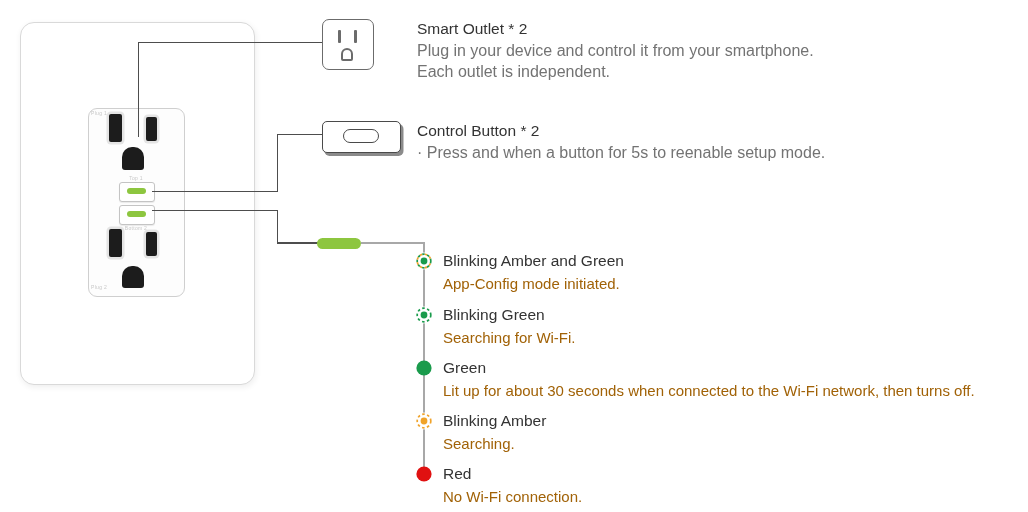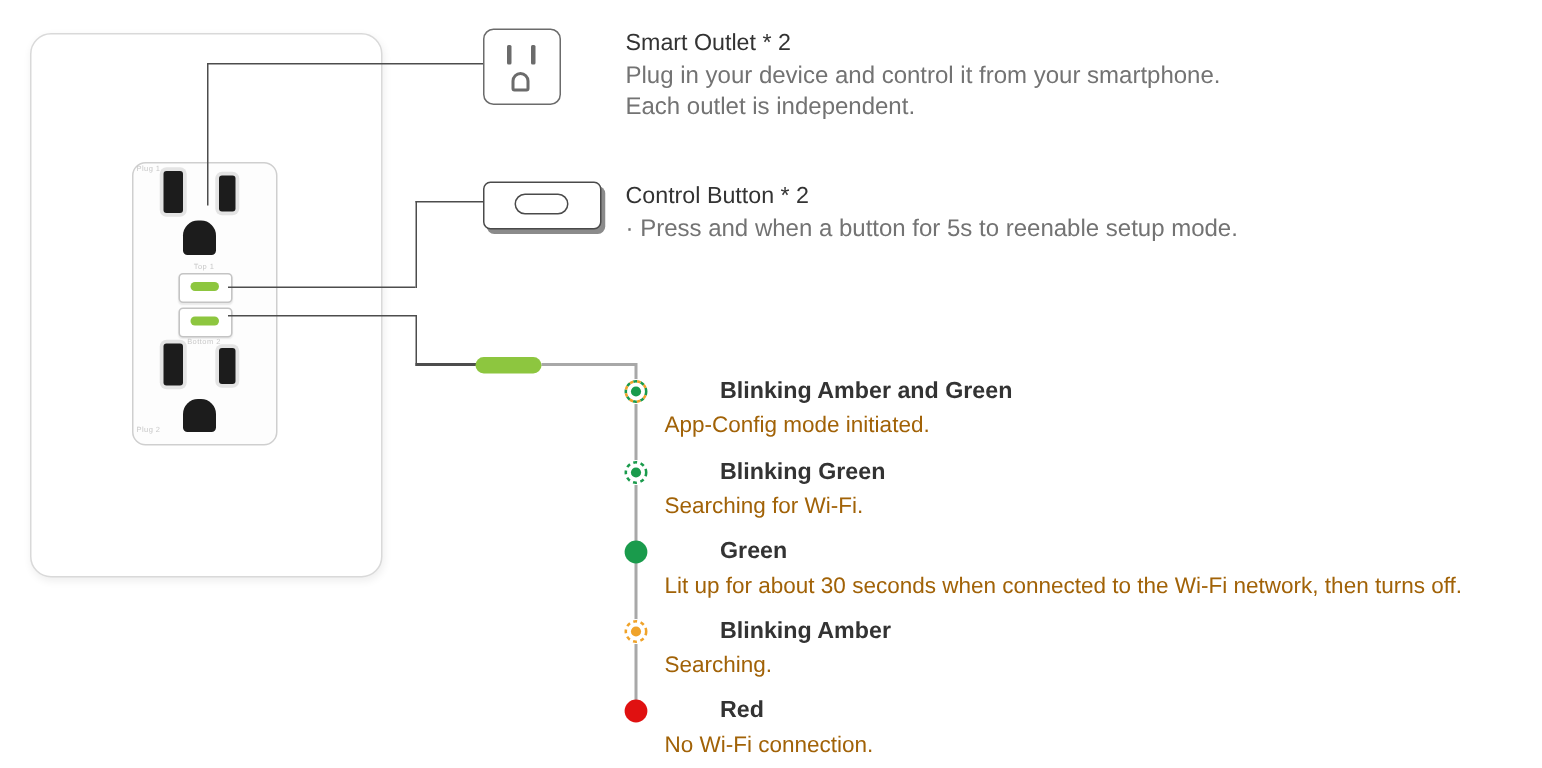--- a/index.html
+++ b/index.html
@@ -45,21 +45,21 @@
   .ctrl-btn-icon .oval{position:absolute;left:20px;top:7px;width:34px;height:12px;
     border:1.5px solid #4a4a4a;border-radius:7px;}
   .led-pill{position:absolute;left:317px;top:238px;width:44px;height:11px;background:#8dc63f;border-radius:6px;}
   
   .text-block{position:absolute;left:417px;}
   .tb-title{font-size:15.5px;line-height:17px;color:#333;font-weight:500;}
   .tb-line{font-size:16px;line-height:20.5px;color:#737373;white-space:nowrap;}
   .tb-gap{height:4px;}
   
   .status-item{position:absolute;left:443px;}
-  .status-title{font-size:15.5px;line-height:16px;color:#333;font-weight:700;white-space:nowrap;margin-left:37px;}
+  .status-title{font-size:15.5px;line-height:16px;color:#333;font-weight:400;white-space:nowrap;}
   .status-desc{position:absolute;top:22px;font-size:15px;line-height:18px;color:#a16207;white-space:nowrap;}
   .status-dot{position:absolute;left:415px;width:18px;height:18px;}
 </style>
 </head>
 <body>
 
 <div class="canvas">
 
   <div class="plate"></div>
   <div class="face"></div>

